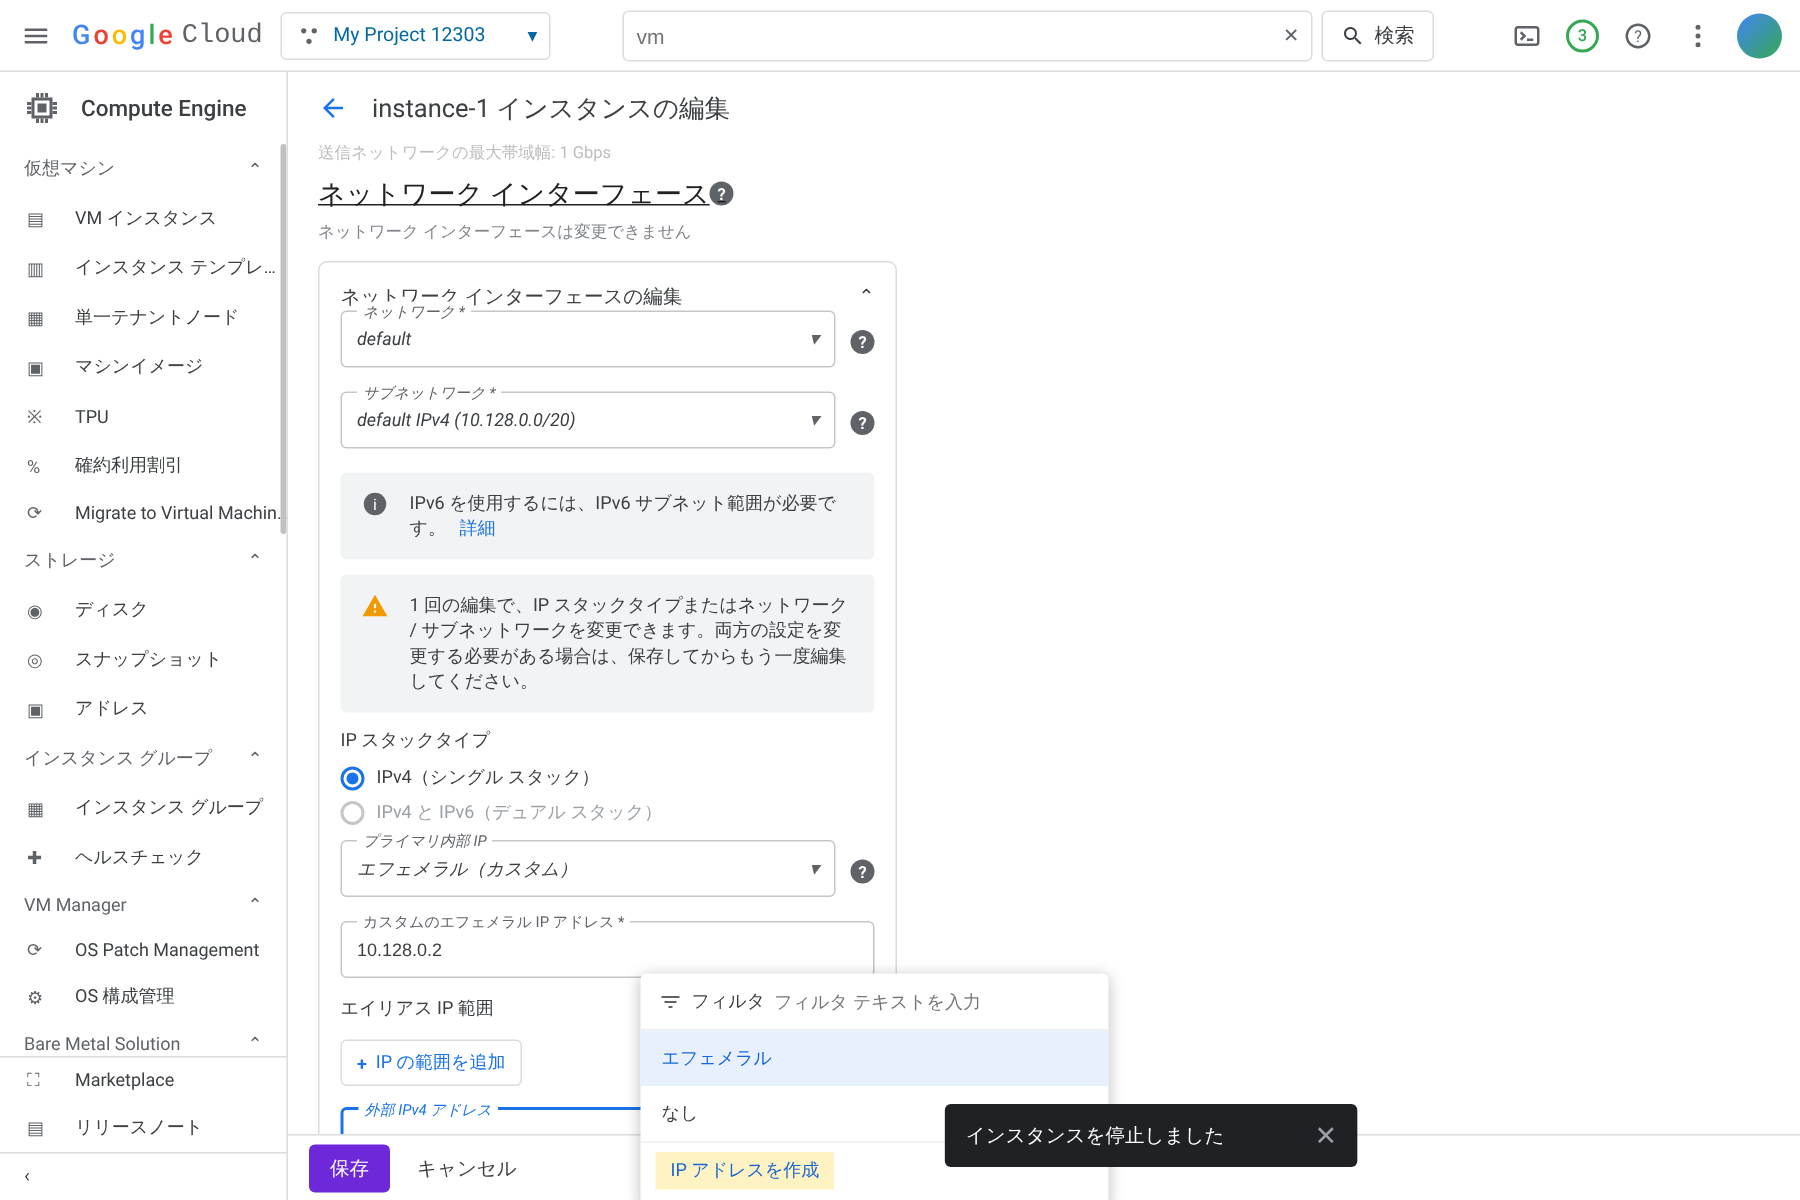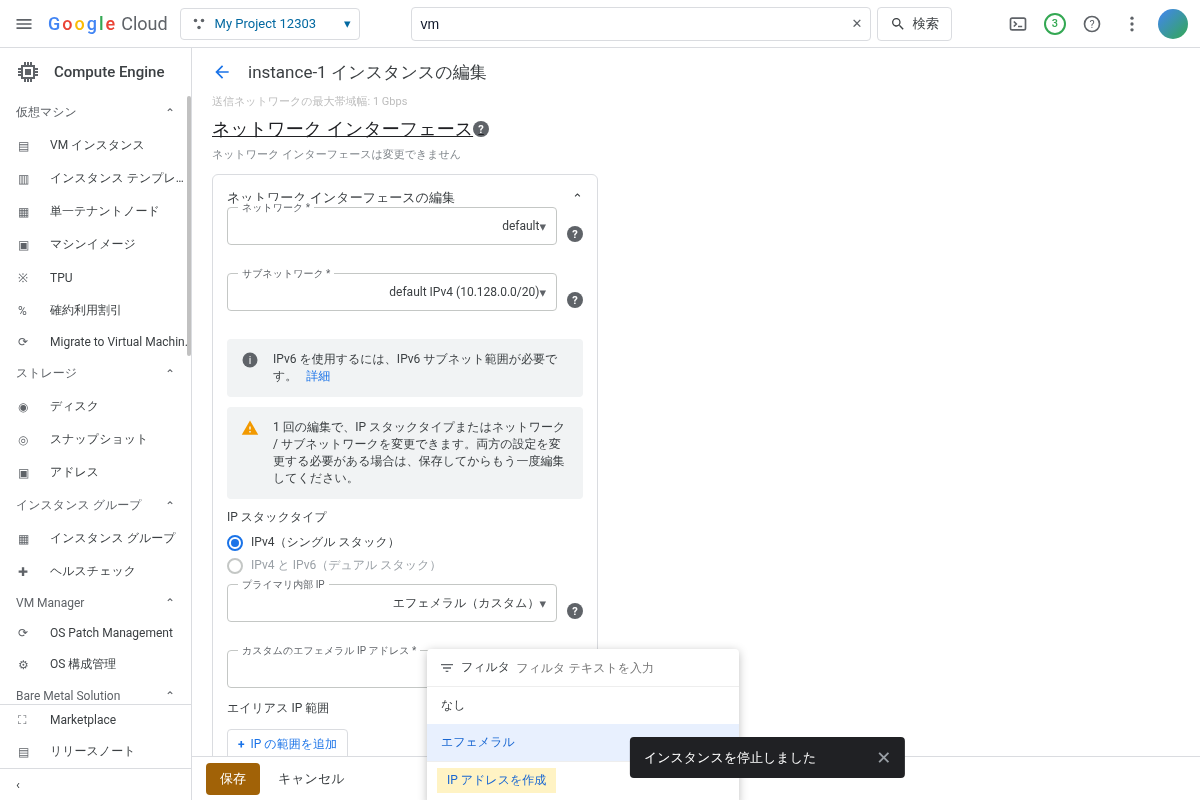--- a/index.html
+++ b/index.html
@@ -2,27 +2,27 @@
 <html><head>
 <meta charset="utf-8">
 <style>
 * { box-sizing: border-box; margin: 0; padding: 0; }
 body { font-family: Roboto, "Helvetica Neue", Arial, sans-serif; font-size: 13px; color: #3c4043; background: #fff; overflow: hidden; }
 .topbar { height: 48px; border-bottom: 1px solid #dadce0; display: flex; align-items: center; padding: 0 12px; gap: 12px; }
 .menu-icon { width: 24px; height: 24px; cursor: pointer; display: flex; align-items: center; justify-content: center; color: #5f6368; }
 .logo { display: flex; align-items: center; gap: 2px; font-size: 18px; }
 .logo-c { font-weight: 500; }
 .g1 { color: #4285F4; } .g2 { color: #EA4335; } .g3 { color: #FBBC05; } .g4 { color: #34A853; }
-.cloud-label { color: #5f6368; margin-left: 4px; }
+.cloud-label { color: #5f6368; margin-left: 4px; font-family: Liberation Mono, monospace; }
 .project-selector { height: 32px; border: 1px solid #dadce0; border-radius: 4px; display: flex; align-items: center; padding: 0 8px 0 10px; gap: 8px; min-width: 180px; cursor: pointer; font-size: 13px; color: #0369a1; }
 .project-selector .proj-icon { width: 16px; height: 16px; display: flex; align-items: center; justify-content: center; }
 .search-wrap { flex: 1; display: flex; justify-content: center; }
 .search-group { display: flex; align-items: center; gap: 6px; }
 .search-box { width: 460px; height: 34px; border: 1px solid #dadce0; border-radius: 4px; display: flex; align-items: center; padding: 0 8px; }
-.search-box input { border: none; outline: none; flex: 1; font-size: 14px; color: #0f172a; }
+.search-box input { border: none; outline: none; flex: 1; font-size: 14px; color: #737373; }
 .search-box .clear { color: #5f6368; cursor: pointer; }
 .search-btn { height: 34px; border: 1px solid #dadce0; border-radius: 4px; background: #fff; display: flex; align-items: center; padding: 0 12px; gap: 6px; cursor: pointer; color: #3c4043; }
 .top-actions { display: flex; align-items: center; gap: 12px; }
 .top-actions .icon-btn { width: 28px; height: 28px; display: flex; align-items: center; justify-content: center; color: #5f6368; cursor: pointer; border-radius: 50%; }
 .badge-num { width: 22px; height: 22px; border: 2px solid #34A853; border-radius: 50%; display: flex; align-items: center; justify-content: center; font-size: 11px; color: #34A853; font-weight: 500; }
 .avatar { width: 30px; height: 30px; border-radius: 50%; background: linear-gradient(135deg, #4285F4, #34A853); }
 
 .body-row { display: flex; height: calc(800px - 48px); }
 .sidebar { width: 192px; border-right: 1px solid #dadce0; display: flex; flex-direction: column; }
 .sidebar-header { height: 48px; display: flex; align-items: center; gap: 14px; padding: 0 16px; font-size: 15px; font-weight: 500; color: #3c4043; }
@@ -44,44 +44,44 @@
 .section-h { display: flex; align-items: center; gap: 0; margin-top: 8px; font-size: 18px; color: #202124; text-decoration: underline; }
 .help-ic { width: 16px; height: 16px; background: #5f6368; color: #fff; border-radius: 50%; display: inline-flex; align-items: center; justify-content: center; font-size: 11px; font-weight: bold; }
 .sub-note { font-size: 11px; color: #80868b; margin-top: 6px; }
 
 .panel { width: 386px; border: 1px solid #dadce0; border-radius: 6px; margin-top: 12px; padding: 14px 14px 16px 14px; }
 .panel-title { display: flex; align-items: center; justify-content: space-between; font-size: 13px; color: #3c4043; }
 .field { position: relative; border: 1px solid #c4c7c5; border-radius: 4px; height: 38px; display: flex; align-items: center; padding: 0 10px; margin-bottom: 12px; }
 .field.focused { border-color: #1a73e8; border-width: 2px; padding: 0 9px; }
 .field .float-label { position: absolute; top: -7px; left: 10px; background: #fff; padding: 0 4px; font-size: 10px; color: #5f6368; }
 .field.focused .float-label { color: #1a73e8; }
-.field .value { flex: 1; font-size: 12px; color: #3c4043; text-align: right; }
+.field .value { flex: 1; font-size: 12px; color: #3c4043; }
 .field input.value { border: none; outline: none; background: transparent; }
 .field .dd { color: #5f6368; }
 .with-help { display: flex; align-items: center; gap: 10px; }
-.with-help .field { flex: 1; margin-bottom: 16px; }
+.with-help .field { flex: 1; margin-bottom: 4px; font-style: italic; }
 .with-help-row { margin-bottom: 12px; }
 
 .info-box { background: #f1f3f4; border-radius: 4px; padding: 12px 14px; display: flex; gap: 14px; font-size: 12px; color: #3c4043; margin-bottom: 10px; }
 .info-box .lead-ic { flex-shrink: 0; width: 18px; color: #5f6368; }
 .info-box.warn .lead-ic { color: #f29900; }
 .info-box .link { color: #1a73e8; cursor: pointer; margin-left: 6px; }
 
 .small-h { font-size: 12px; color: #3c4043; margin: 6px 0 8px 0; }
 .radio-row { display: flex; align-items: center; gap: 8px; font-size: 12px; margin-bottom: 6px; }
 .radio { width: 16px; height: 16px; border: 2px solid #5f6368; border-radius: 50%; display: inline-flex; align-items: center; justify-content: center; }
 .radio.sel { border-color: #1a73e8; }
 .radio.sel::after { content: ""; width: 8px; height: 8px; background: #1a73e8; border-radius: 50%; }
 .radio-row.disabled { color: #9aa0a6; }
 .radio-row.disabled .radio { border-color: #c4c7c5; }
 
 .add-link-btn { display: inline-flex; align-items: center; gap: 6px; border: 1px solid #dadce0; border-radius: 4px; padding: 6px 10px; font-size: 12px; color: #1a73e8; cursor: pointer; margin-top: 4px; }
 
 .action-bar { position: absolute; left: 0; right: 0; bottom: 0; height: 44px; border-top: 1px solid #dadce0; display: flex; align-items: center; gap: 18px; padding: 0 14px; background: #fff; }
-.btn-primary { background: #a16207; color: #fff; border: none; border-radius: 4px; padding: 7px 14px; font-size: 13px; cursor: pointer; }
+.btn-primary { background: #6d28d9; color: #fff; border: none; border-radius: 4px; padding: 7px 14px; font-size: 13px; cursor: pointer; }
 .btn-flat { background: none; border: none; color: #3c4043; font-size: 13px; cursor: pointer; }
 
 .dropdown-pop { position: absolute; width: 312px; background: #fff; box-shadow: 0 2px 10px rgba(0,0,0,0.25); border-radius: 4px; z-index: 50; }
 .dropdown-pop .filter-row { display: flex; align-items: center; gap: 6px; padding: 10px 12px; border-bottom: 1px solid #eee; font-size: 12px; color: #5f6368; }
 .dropdown-pop .filter-row .flt-label { color: #3c4043; }
 .dropdown-pop .filter-row .flt-input { border: none; outline: none; flex: 1; font-size: 12px; }
 .dd-opt { padding: 10px 14px; font-size: 12px; color: #3c4043; cursor: pointer; }
 .dd-opt.selected { background: #e8f0fe; color: #1967d2; }
 .dd-opt.highlight { background: #fff3c4; color: #1967d2; display: inline-block; margin: 6px 10px; padding: 4px 10px; }
 
@@ -379,22 +379,22 @@
       <div class="dropdown-pop" style="left:235px; top:553px;">
         <div class="filter-row">
           <span>
             <svg width="16" height="16" viewBox="0 0 24 24">
                 <path fill="currentColor" d="M10 18h4v-2h-4v2zM3 6v2h18V6H3zm3 7h12v-2H6v2z"></path>
               </svg>
           </span>
           <span class="flt-label">フィルタ</span>
           <input class="flt-input" placeholder="フィルタ テキストを入力" style="">
         </div>
+        <div class="dd-opt selected">エフェメラル</div>
         <div class="dd-opt">なし</div>
-        <div class="dd-opt selected">エフェメラル</div>
         <div style="border-top:1px solid #eee; padding-bottom:6px;">
           <div class="dd-opt highlight">IP アドレスを作成</div>
         </div>
       </div>
     </div>
 
     <div class="action-bar">
       <button class="btn-primary">保存</button>
       <button class="btn-flat">キャンセル</button>
     </div>

